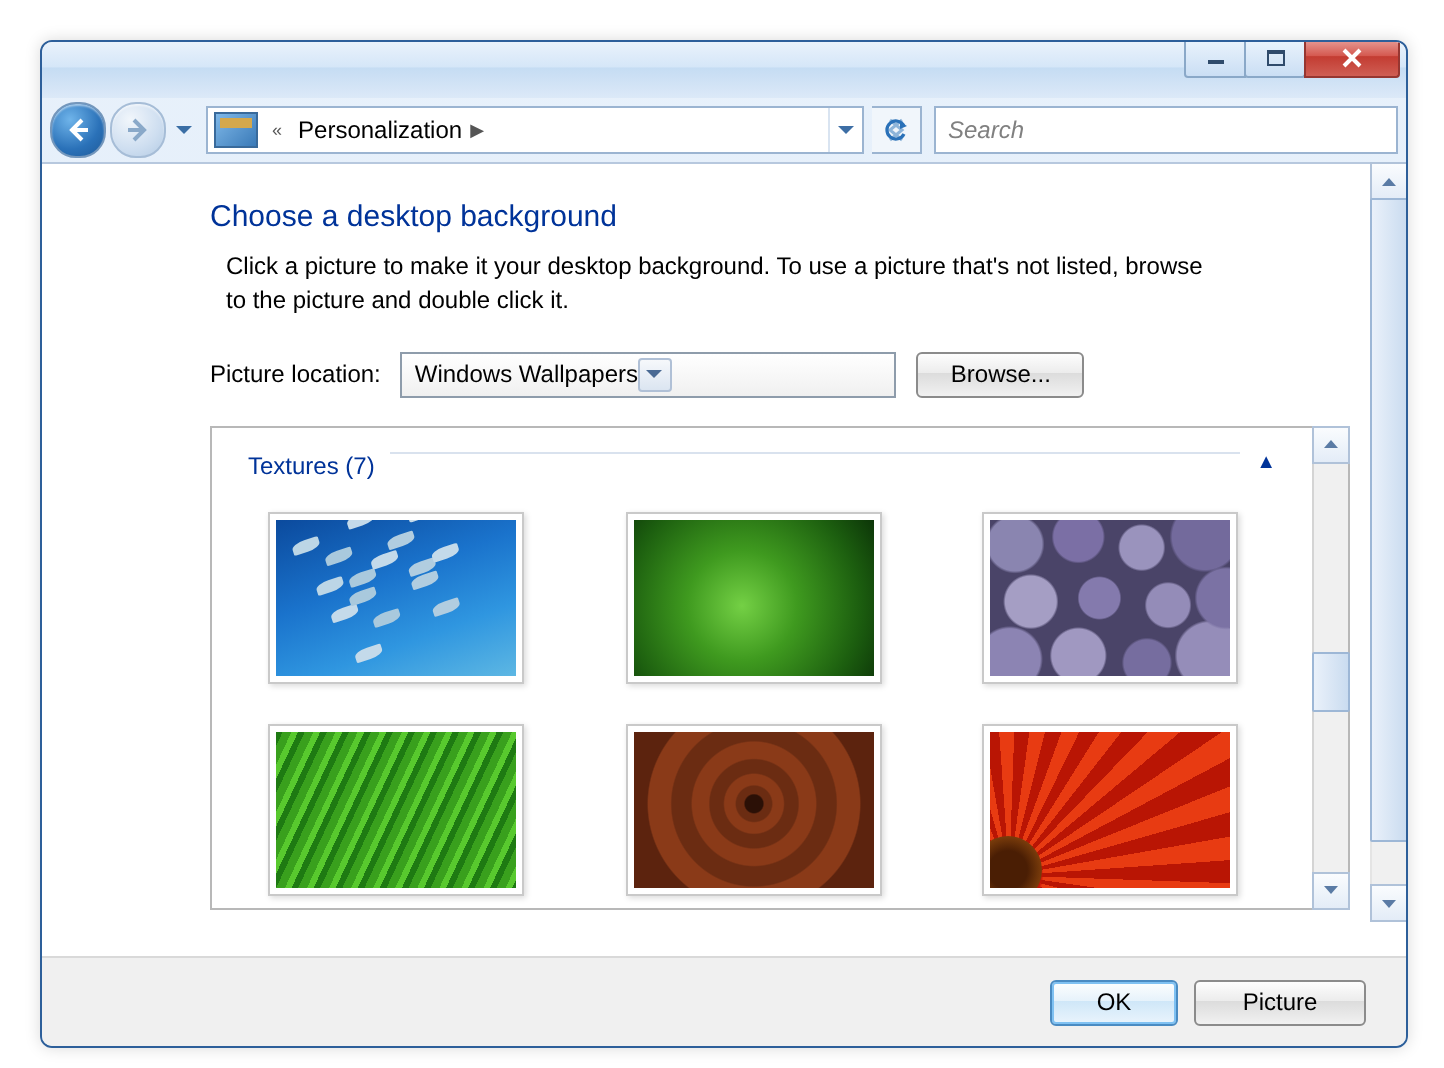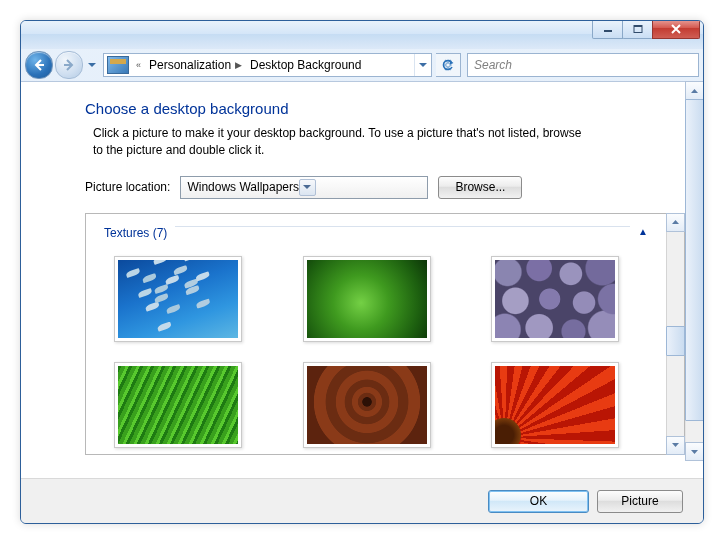--- a/index.html
+++ b/index.html
@@ -15,21 +15,21 @@
   .navbtn.fwd{background:radial-gradient(circle at 35% 30%,#f1f6fb 0%,#cedef0 60%,#b3cbe4 100%);border-color:#a6bdd7}
   .navdrop{width:14px;height:20px;display:flex;align-items:center;justify-content:center;color:#3a6ea5}
   .addressbar{flex:1;height:22px;border:1px solid #9bb4d1;background:#fff;display:flex;align-items:center;margin:0 2px}
   .addr-icon{width:20px;height:16px;margin:0 3px;background:linear-gradient(135deg,#7fb8e8,#3a7ab8);border:1px solid #396a9b;position:relative}
   .addr-icon::after{content:"";position:absolute;top:2px;left:2px;right:2px;height:5px;background:#d4a84c}
   .crumb{padding:0 4px;color:#000;display:flex;align-items:center;gap:4px}
   .crumb .sep{color:#555;font-size:9px}
   .addr-drop{width:16px;display:flex;align-items:center;justify-content:center;border-left:1px solid #d9e4f1;height:100%;color:#3d6ea5}
   .refresh{width:24px;height:22px;border:1px solid #9bb4d1;border-left:none;background:#f1f6fb;display:flex;align-items:center;justify-content:center;color:#2a71b8}
   .searchbox{width:218px;height:22px;border:1px solid #9bb4d1;background:#fff;margin-left:4px;padding:0 6px;color:#808080;font-style:italic;display:flex;align-items:center}
-  .content{background:#fff;border-top:1px solid #b7c8de;padding:18px 18px 0 64px;position:relative;height:378px;display:flex;gap:0}
+  .content{background:#fff;border-top:1px solid #b7c8de;padding:18px 18px 0 84px;position:relative;height:378px;display:flex;gap:10px}
   .maincol{flex:1}
   h1{font-size:15px;font-weight:normal;color:#003399;margin:0 0 8px 0}
   .desc{margin:0 0 16px 8px;line-height:1.45;max-width:500px}
   .locrow{display:flex;align-items:center;gap:10px;margin-bottom:14px}
   .select{width:236px;height:21px;border:1px solid #8e9cab;background:linear-gradient(to bottom,#fff,#f0f0f0);display:flex;align-items:center;padding:0 4px 0 6px;justify-content:flex-start}
   .select .arrow{width:15px;height:15px;background:linear-gradient(to bottom,#f6f8fb,#dbe5f1);border:1px solid #b0c0d6;border-radius:2px;display:flex;align-items:center;justify-content:center;color:#4a6a94}
   .btn{height:23px;padding:0 16px;border:1px solid #8b8b8b;background:linear-gradient(to bottom,#fdfdfd 0%,#ececec 45%,#dcdcdc 46%,#f1f1f1 100%);border-radius:3px;display:flex;align-items:center;cursor:default;font-family:Liberation Sans, sans-serif;font-size:12px}
   .btn.default{border-color:#4a8bc2;box-shadow:inset 0 0 0 1px #7fc1f2;background:linear-gradient(to bottom,#fdfefe 0%,#e6f2fb 45%,#cfe7f8 46%,#eaf4fc 100%)}
   .gallery-wrap{display:flex;border:1px solid #b8b8b8;height:240px}
   .gallery{flex:1;padding:12px 18px;overflow:hidden}
@@ -106,23 +106,20 @@
 
     <div class="addressbar">
       <div class="addr-icon"></div>
       <span class="crumb">
           <span class="sep">«</span>
         </span>
       <span class="crumb">
         <span>Personalization</span>
           <span class="sep">▶</span>
       </span>
-      <span class="crumb">
-        <span>Desktop Background</span>
-      </span>
       <div style="flex:1"></div>
       <div class="addr-drop">
         <svg width="8" height="5">
             <path d="M0 0 L4 4 L8 0" fill="#3d6ea5"></path>
           </svg>
       </div>
     </div>
     <div class="refresh">
       <svg width="14" height="14">
           <path d="M4 2 L10 7 L4 12 M10 2 L4 7 L10 12" stroke="#2a71b8" stroke-width="1.5" fill="none" opacity="0.5"></path>
@@ -214,17 +211,17 @@
       </div>
       <div class="btnv">
           <svg width="7" height="4">
             <path d="M0 0 L3.5 4 L7 0" fill="#5a7ba5"></path>
           </svg>
         </div>
     </div>
   </div>
 
   <div class="footer">
-    <button class="btn default" type="button" style="width:101px;justify-content:center">OK</button>
+    <button class="btn default" type="button" style="width:64px;justify-content:center">OK</button>
     <button class="btn" type="button" style="width:86px;justify-content:center">Picture</button>
   </div>
 
 </div>
 
 </body></html>

